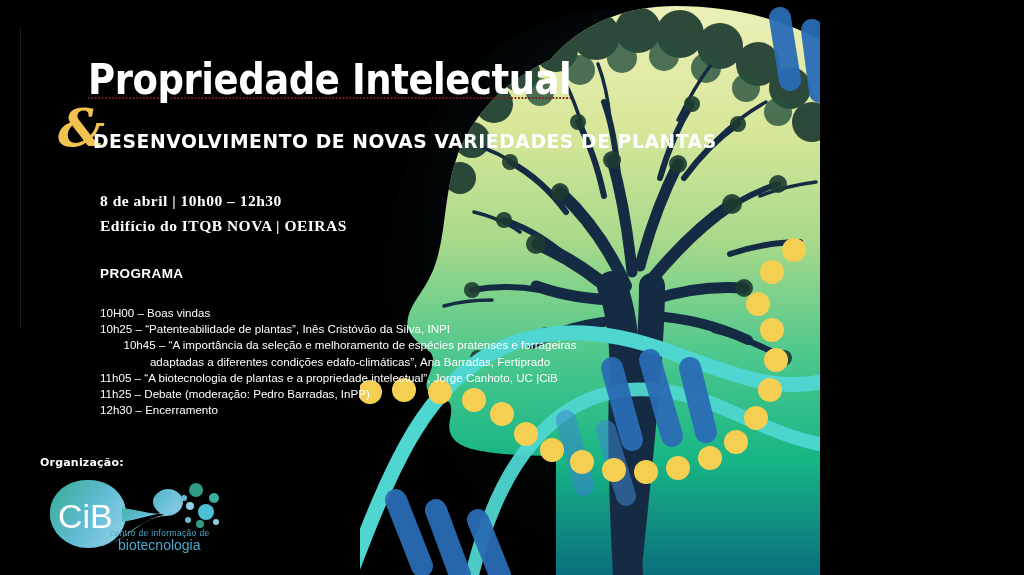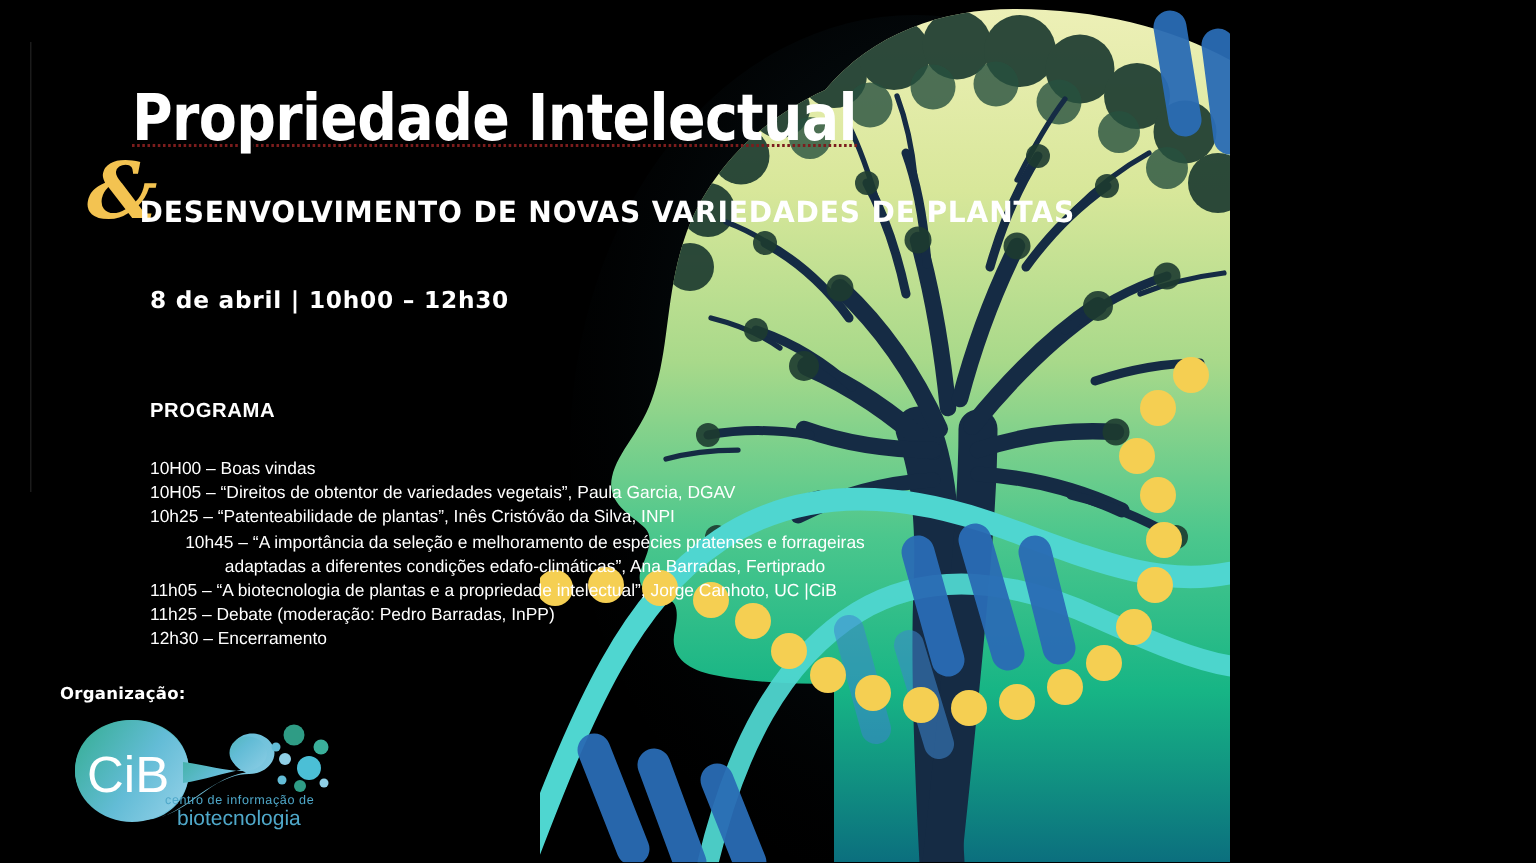--- a/index.html
+++ b/index.html
@@ -95,21 +95,21 @@
     position: absolute;
     left: 100px;
     top: 188px;
     font-family: "DejaVu Sans", sans-serif;
     font-weight: bold;
     font-size: 15.5px;
     line-height: 1.62;
     color: #ffffff;
     letter-spacing: 0.5px;
   }
-  .when div { white-space: nowrap; }
+  .when div { white-space: nowrap; font-family: Liberation Serif, serif; }
 
   .programa-h {
     position: absolute;
     left: 100px;
     top: 266px;
     font-family: "Liberation Sans", sans-serif;
     font-weight: bold;
     font-size: 13.5px;
     letter-spacing: 0.4px;
     color: #ffffff;
@@ -332,27 +332,27 @@
     <div class="title-block">
       <div class="title-main">Propriedade Intelectual</div>
     </div>
 
     <div class="amp">&amp;</div>
 
     <div class="title-sub">DESENVOLVIMENTO DE NOVAS VARIEDADES DE PLANTAS</div>
 
     <div class="when">
       <div>8 de abril | 10h00 – 12h30</div>
+      <div>Edifício do ITQB NOVA | OEIRAS</div>
     </div>
 
     <div class="programa-h">PROGRAMA</div>
 
     <div class="programa-list">
       <div class="item">10H00 – Boas vindas</div>
-      <div class="item">10H05 –  “Direitos de obtentor de variedades vegetais”, Paula Garcia, DGAV</div>
       <div class="item">10h25 – “Patenteabilidade de plantas”, Inês Cristóvão da Silva, INPI</div>
       <div class="item wrap">10h45 –  “A importância da seleção e melhoramento de espécies pratenses e forrageiras adaptadas a diferentes condições edafo-climáticas”, Ana Barradas, Fertiprado</div>
       <div class="item">11h05 – “A biotecnologia de plantas e a propriedade intelectual”, Jorge Canhoto, UC |CiB</div>
       <div class="item">11h25 – Debate (moderação: Pedro Barradas, InPP)</div>
       <div class="item">12h30 – Encerramento</div>
     </div>
 
     <div class="org-label">Organização:</div>
 
     <div class="logo">

